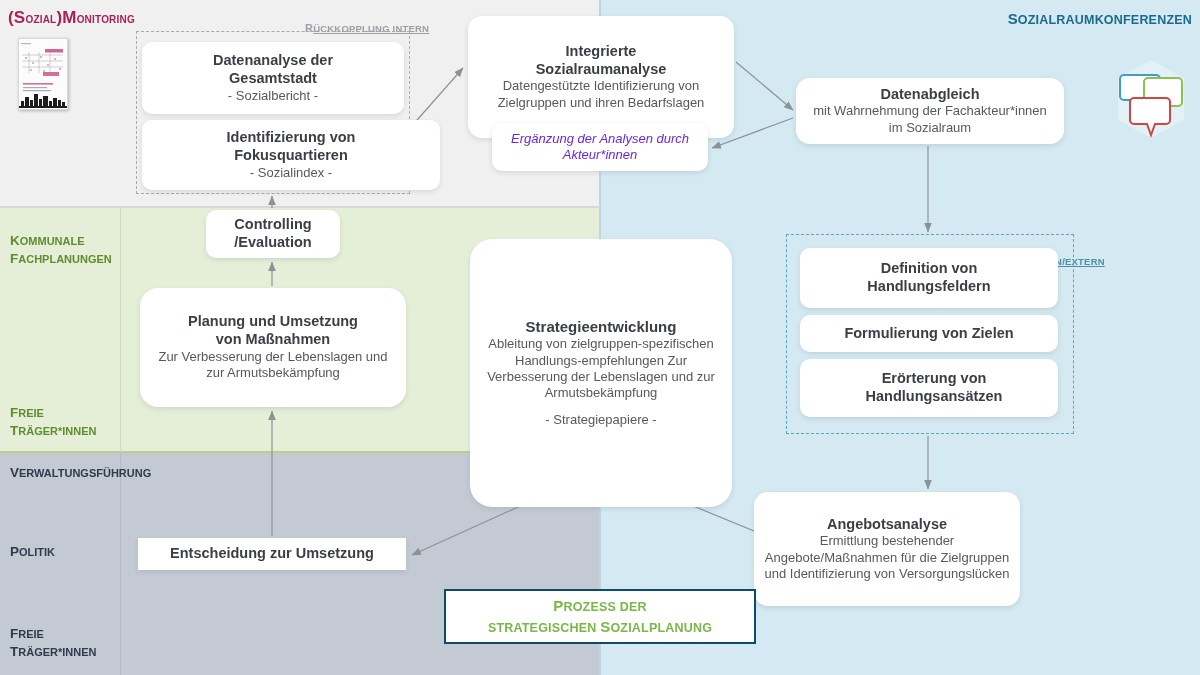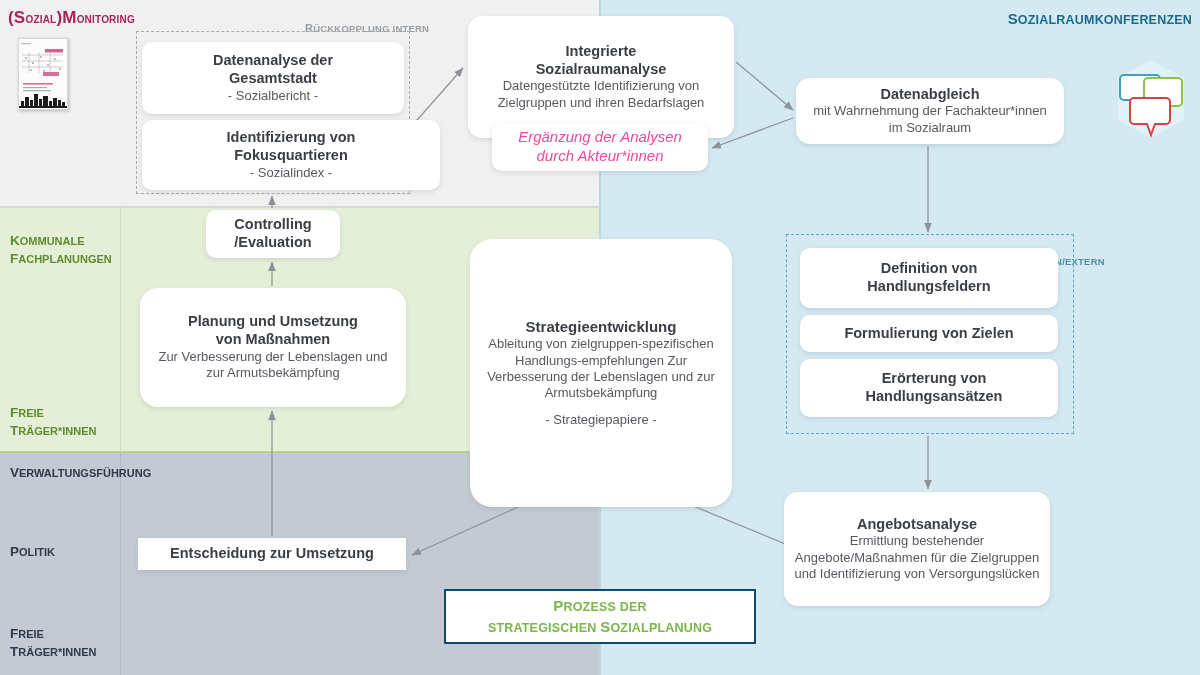--- a/index.html
+++ b/index.html
@@ -31,48 +31,48 @@
 
   .zone-label{position:absolute;font-weight:bold;line-height:1.3;font-size:13.5px;}
   .zone-label .sc{font-size:11px;}
   #zl-kommunale{left:10px;top:232px;color:#5e8c2e;}
   #zl-freie1{left:10px;top:404px;color:#5e8c2e;}
   #zl-verwaltung{left:10px;top:464px;color:#2f3a4a;}
   #zl-politik{left:10px;top:543px;color:#2f3a4a;}
   #zl-freie2{left:10px;top:625px;color:#2f3a4a;}
 
   .fb-label{position:absolute;font-weight:bold;font-size:11px;letter-spacing:.2px;}
-  .fb-label .sc{font-size:9.5px;}
+  .fb-label .sc{font-size:9.5px;text-decoration:underline;}
   #fb-intern{left:305px;top:22px;color:#9aa0a6;}
   #fb-internextern{left:938px;top:217px;color:#4e8fa8;margin-top:38px;}
 
   
   .dashed{position:absolute;box-sizing:border-box;}
   #dash-left{left:136px;top:31px;width:274px;height:163px;border:1.3px dashed #a9a9a9;}
   #dash-right{left:786px;top:234px;width:288px;height:200px;border:1.3px dashed #5fa5c0;}
 
   
   .card{position:absolute;box-sizing:border-box;background:#fff;border-radius:14px;
         box-shadow:0 2px 5px rgba(120,130,140,.22);
         display:flex;flex-direction:column;align-items:center;justify-content:center;
         text-align:center;padding:6px 10px;color:#3a3f46;}
   .card .t{font-weight:bold;font-size:14.5px;line-height:1.22;color:#3a3f46;}
   .card .s{font-size:13px;line-height:1.26;color:#55595f;}
-  .card .it{font-size:15px;font-style:italic;line-height:1.26;color:#ec4899;}
+  .card .it{font-size:13px;font-style:italic;line-height:1.26;color:#6d28d9;}
   .card .sp{height:10px;}
 
   #card-datenanalyse{left:142px;top:42px;width:262px;height:72px;border-radius:10px;}
   #card-identifizierung{left:142px;top:120px;width:298px;height:70px;border-radius:10px;}
   #card-sozialraumanalyse{left:468px;top:16px;width:266px;height:122px;}
   #card-ergaenzung{left:492px;top:123px;width:216px;height:48px;border-radius:10px;}
   #card-datenabgleich{left:796px;top:78px;width:268px;height:66px;}
   #card-definition{left:800px;top:248px;width:258px;height:60px;border-radius:10px;}
   #card-formulierung{left:800px;top:315px;width:258px;height:37px;border-radius:10px;}
   #card-eroerterung{left:800px;top:359px;width:258px;height:58px;border-radius:10px;padding-left:20px;}
-  #card-angebotsanalyse{left:784px;top:492px;width:266px;height:114px;}
+  #card-angebotsanalyse{left:754px;top:492px;width:266px;height:114px;}
   #card-controlling{left:206px;top:210px;width:134px;height:48px;border-radius:10px;}
   #card-planung{left:140px;top:288px;width:266px;height:119px;border-radius:18px;}
   #card-entscheidung{left:138px;top:538px;width:268px;height:32px;border-radius:0;}
   #card-entscheidung .t{font-size:14.5px;}
   #card-strategie{left:470px;top:198px;width:262px;height:268px;border-radius:22px;margin-top:41px;}
   #card-strategie .t{font-size:15px;}
 
   #card-prozess{position:absolute;left:444px;top:589px;width:312px;height:55px;
     box-sizing:border-box;background:#fff;border:2px solid #0c4a6e;
     display:flex;align-items:center;justify-content:center;text-align:center;}

